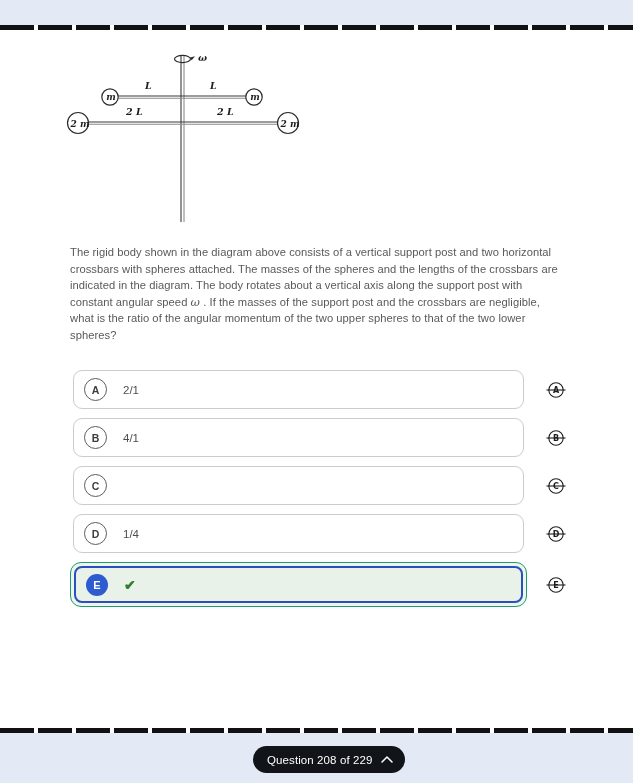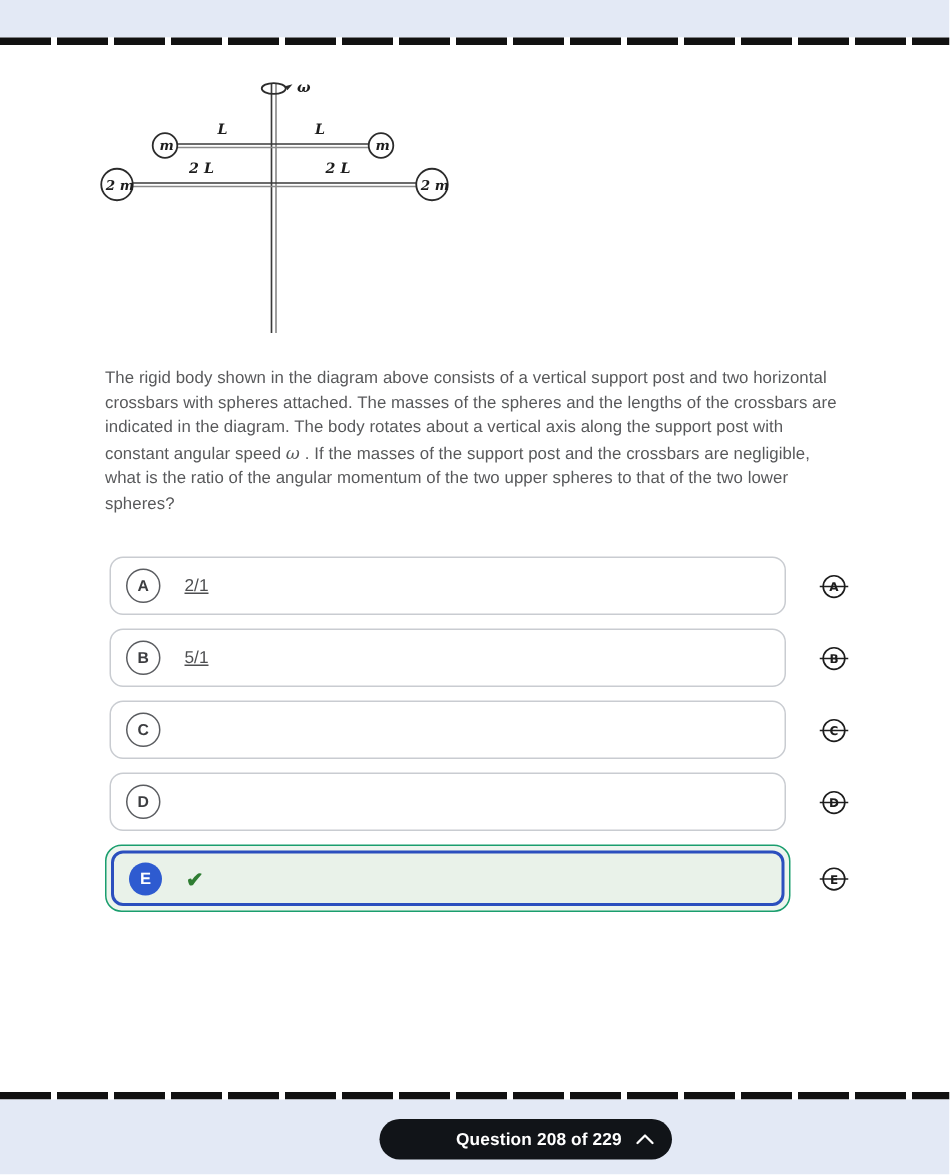--- a/index.html
+++ b/index.html
@@ -137,21 +137,20 @@
     background: #2e5bd0;
     color: #ffffff;
     width: 22px;
     height: 22px;
     font-size: 11px;
   }
   .opt-text {
     font-size: 11.5px;
     color: #4d4e50;
     flex: 1 1 auto;
-    text-decoration: underline;
   }
   .check-mark {
     color: #2e7d32;
     font-size: 14px;
     font-weight: bold;
     line-height: 1;
     margin-right: 2px;
   }
 
   
@@ -174,23 +173,22 @@
     padding: 0 12px 0 14px;
     background: #111418;
     border-radius: 14px;
     display: flex;
     align-items: center;
     gap: 9px;
   }
   .qpill-label {
     color: #ffffff;
     font-size: 11.5px;
-    font-weight: bold;
+    font-weight: normal;
     letter-spacing: 0.1px;
-    margin-left: 37px;
   }
   .qpill-chev {
     color: #ffffff;
     display: flex;
     align-items: center;
   }
 </style>
 </head>
 <body>
 
@@ -252,21 +250,21 @@
           <circle cx="11" cy="11" r="7.2" fill="none" stroke="#1d1d1d" stroke-width="1.1"></circle>
           <line x1="1.5" y1="11" x2="20.5" y2="11" stroke="#1d1d1d" stroke-width="1.1"></line>
           <text x="11" y="14.2" text-anchor="middle" font-family="DejaVu Sans, sans-serif" font-size="8" font-weight="bold" fill="#1d1d1d">A</text>
         </svg>
       </div>
     </div>
 
     <div class="opt-row">
       <div class="opt-box">
         <div class="letter-circle">B</div>
-        <div class="opt-text">5/1</div>
+        <div class="opt-text">4/1</div>
       </div>
       <div class="elim">
         <svg width="22" height="22" viewBox="0 0 22 22" xmlns="http://www.w3.org/2000/svg">
           <circle cx="11" cy="11" r="7.2" fill="none" stroke="#1d1d1d" stroke-width="1.1"></circle>
           <line x1="1.5" y1="11" x2="20.5" y2="11" stroke="#1d1d1d" stroke-width="1.1"></line>
           <text x="11" y="14.2" text-anchor="middle" font-family="DejaVu Sans, sans-serif" font-size="8" font-weight="bold" fill="#1d1d1d">B</text>
         </svg>
       </div>
     </div>
 
@@ -279,20 +277,21 @@
           <circle cx="11" cy="11" r="7.2" fill="none" stroke="#1d1d1d" stroke-width="1.1"></circle>
           <line x1="1.5" y1="11" x2="20.5" y2="11" stroke="#1d1d1d" stroke-width="1.1"></line>
           <text x="11" y="14.2" text-anchor="middle" font-family="DejaVu Sans, sans-serif" font-size="8" font-weight="bold" fill="#1d1d1d">C</text>
         </svg>
       </div>
     </div>
 
     <div class="opt-row">
       <div class="opt-box">
         <div class="letter-circle">D</div>
+        <div class="opt-text">1/4</div>
       </div>
       <div class="elim">
         <svg width="22" height="22" viewBox="0 0 22 22" xmlns="http://www.w3.org/2000/svg">
           <circle cx="11" cy="11" r="7.2" fill="none" stroke="#1d1d1d" stroke-width="1.1"></circle>
           <line x1="1.5" y1="11" x2="20.5" y2="11" stroke="#1d1d1d" stroke-width="1.1"></line>
           <text x="11" y="14.2" text-anchor="middle" font-family="DejaVu Sans, sans-serif" font-size="8" font-weight="bold" fill="#1d1d1d">D</text>
         </svg>
       </div>
     </div>
 

